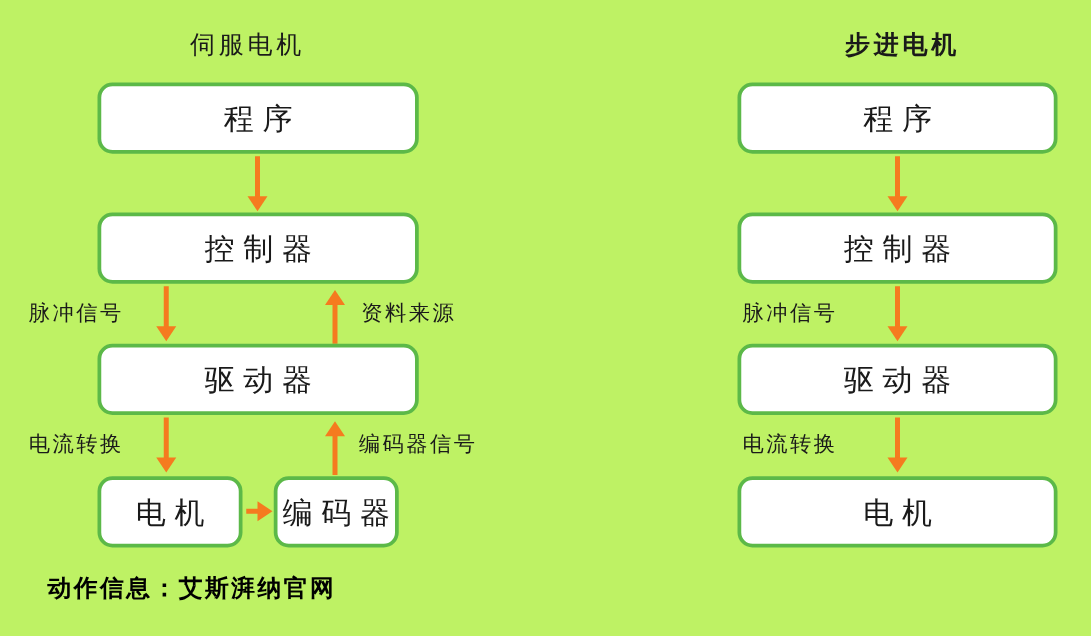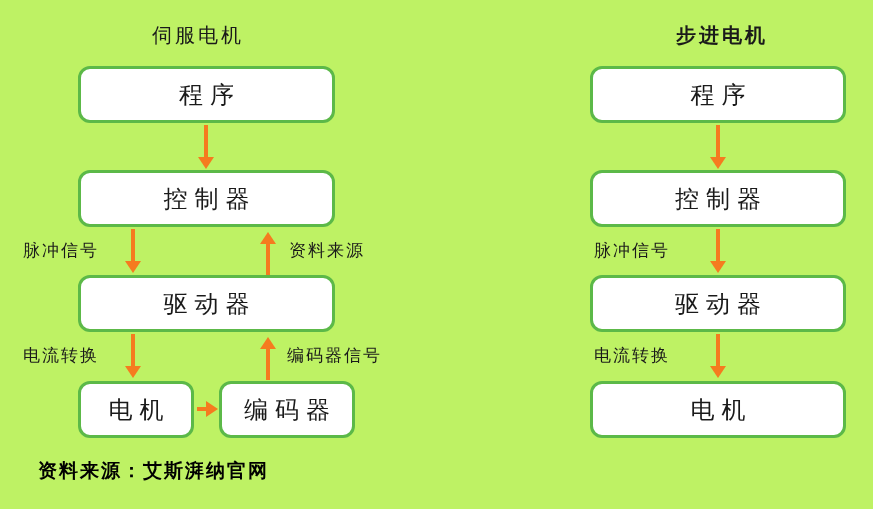--- a/index.html
+++ b/index.html
@@ -102,21 +102,21 @@
     color: #000000;
     white-space: nowrap;
   }
 
   
   .servo-title       { left: 113px; }
   .servo-program     { left: 78px;  top: 66px;  width: 257px; height: 57px; }
   .servo-controller  { left: 78px;  top: 170px; width: 257px; height: 57px; }
   .servo-driver      { left: 78px;  top: 275px; width: 257px; height: 57px; }
   .servo-motor       { left: 78px;  top: 381px; width: 116px; height: 57px; }
-  .servo-encoder     { left: 219px; top: 381px; width: 136px; height: 57px; }
+  .servo-encoder     { left: 219px; top: 381px; width: 100px; height: 57px; }
   .servo-a1          { left: 204px; top: 125px; height: 33px; }
   .servo-a2          { left: 131px; top: 229px; height: 33px; }
   .servo-a3          { left: 266px; top: 243px; height: 32px; }
   .servo-a4          { left: 131px; top: 334px; height: 33px; }
   .servo-a5          { left: 266px; top: 348px; height: 32px; }
   .servo-a6          { left: 197px; top: 407px; width: 10px; }
   .servo-lbl-pulse   { left: 23px;  top: 239px; }
   .servo-lbl-action  { left: 289px; top: 239px; }
   .servo-lbl-current { left: 23px;  top: 344px; }
   .servo-lbl-encsig  { left: 287px; top: 344px; }
@@ -190,16 +190,16 @@
   </div>
 
   <div class="varrow down stepper-a3"></div>
   <div class="flow-label stepper-lbl-current">电流转换</div>
 
   <div class="box stepper-motor">
     <span>电机</span>
   </div>
 
   <div class="source-note">
-    <span>资料来源：</span><span>艾斯湃纳官网</span>
+    <span>动作信息：</span><span>艾斯湃纳官网</span>
   </div>
 
 </div>
 
 </body></html>

